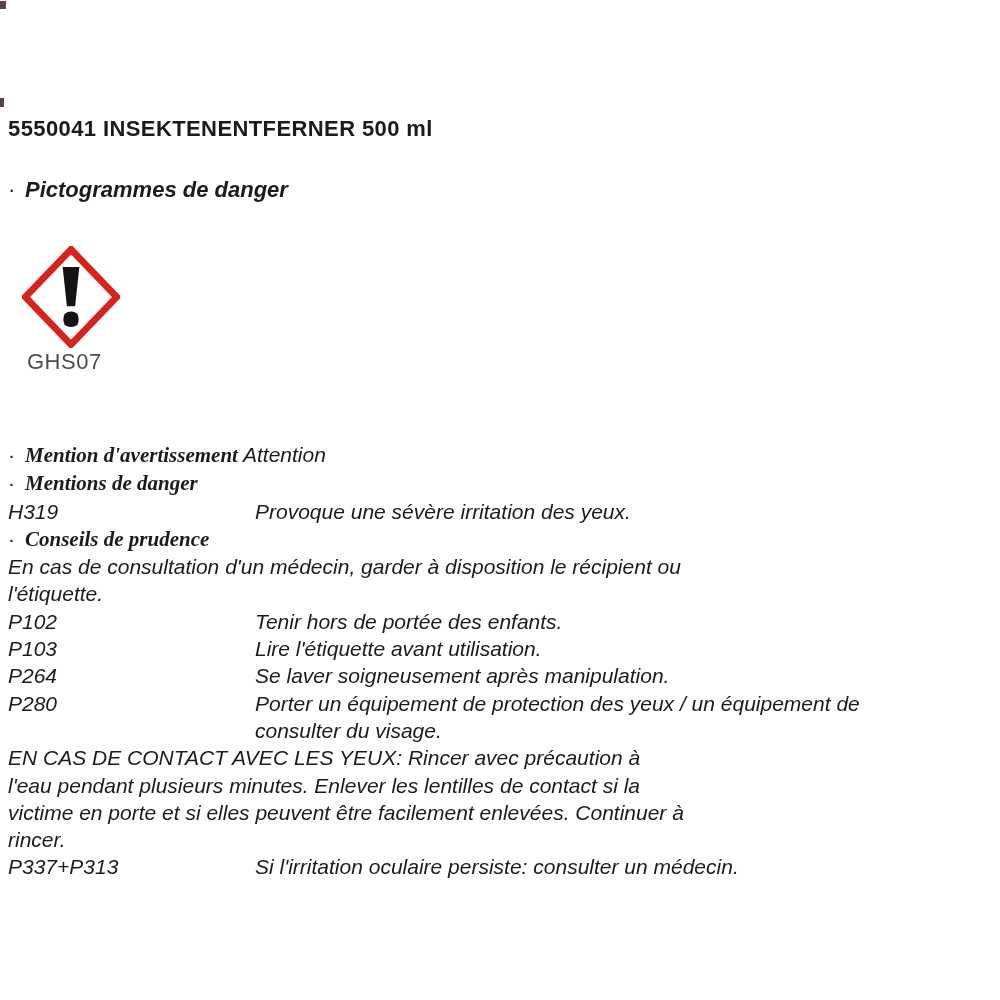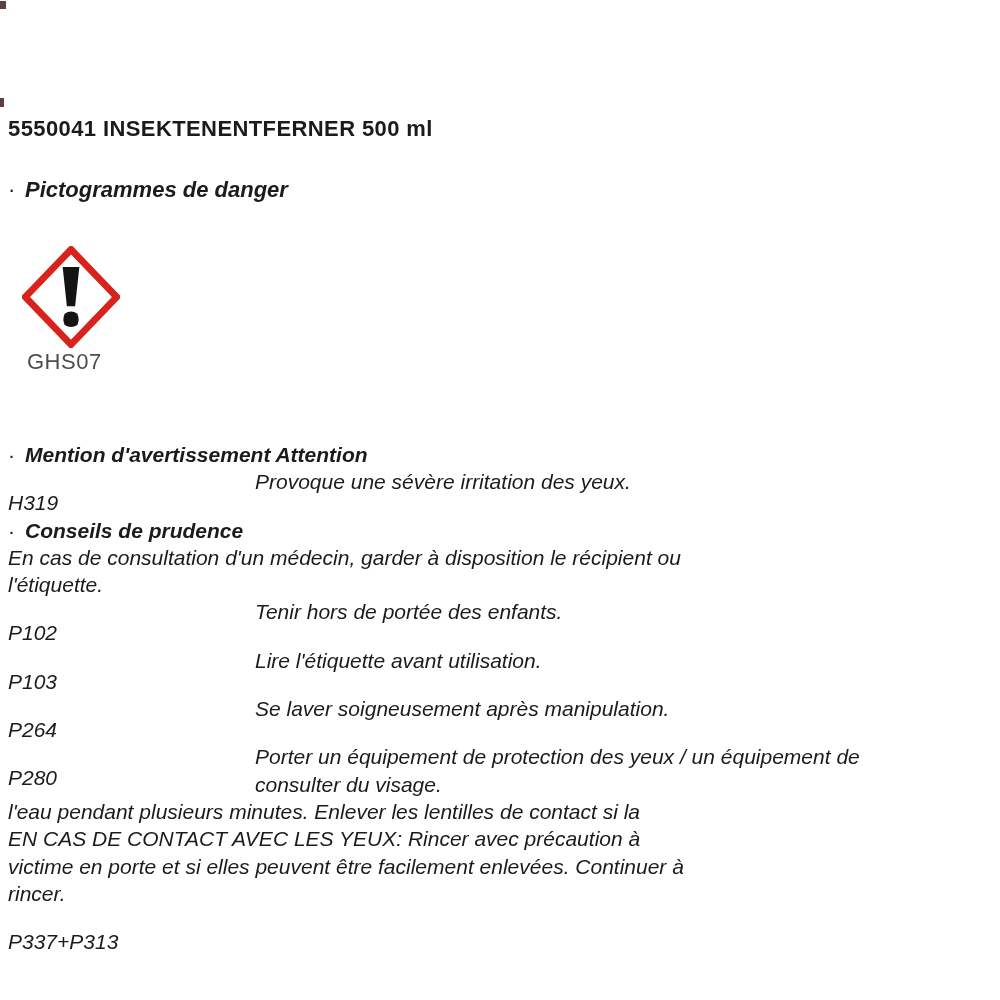--- a/index.html
+++ b/index.html
@@ -38,25 +38,25 @@
   #ghs-label{
     margin-top:1px;margin-left:5px;
     font-size:22px;color:var(--label-gray);letter-spacing:.5px;
   }
 
   #statements{
     position:absolute;left:8px;top:441px;right:5px;
     font-size:21px;font-style:italic;line-height:27.3px;
   }
   .srow{display:flex;align-items:flex-start;}
-  .code-col{flex:0 0 247px;white-space:nowrap;margin-top:21px;}
+  .code-col{flex:0 0 247px;white-space:nowrap;}
   .desc-col{flex:1 1 auto;}
   .desc-line{white-space:nowrap;}
-  .header-row .hdr-label{font-weight:bold;}
-  .signal-value{font-weight:bold;}
+  .header-row .hdr-label{font-weight:bold;font-family:Liberation Serif, serif;}
+  .signal-value{font-weight:normal;}
 </style>
 </head>
 <body>
 
 <div class="artifact" id="artifact-top"></div>
 <div class="artifact" id="artifact-mid"></div>
 
 <div id="product-title">5550041 INSEKTENENTFERNER 500 ml</div>
 
 <div id="picto-header">
@@ -70,20 +70,23 @@
       <path d="M41.5,21.5 L58.5,21.5 L54.2,61.5 L45.8,61.5 Z"></path>
       <path d="M43.5,69 Q50,64.5 56.5,69 Q59,75 56.5,80.5 Q50,84.5 43.5,80.5 Q41,75 43.5,69 Z"></path>
     </g>
   </svg>
   <div id="ghs-label">GHS07</div>
 </div>
 
 <div id="statements">
     <div class="srow header-row">
       <div class="desc-line"><span class="bullet">·</span><span class="hdr-label">Mention d'avertissement</span><span class="signal-value"> Attention</span></div>
+    </div>
+    <div class="srow header-row">
+      <div class="desc-line"><span class="bullet">·</span><span class="hdr-label">Mentions de danger</span></div>
     </div>
     <div class="srow">
       <div class="code-col">H319</div>
       <div class="desc-col">
         <div class="desc-line">Provoque une sévère irritation des yeux.</div>
       </div>
     </div>
     <div class="srow header-row">
       <div class="desc-line"><span class="bullet">·</span><span class="hdr-label">Conseils de prudence</span></div>
     </div>
@@ -113,22 +116,25 @@
     </div>
     <div class="srow">
       <div class="code-col">P280</div>
       <div class="desc-col">
         <div class="desc-line">Porter un équipement de protection des yeux / un équipement de</div>
         <div class="desc-line">consulter du visage.</div>
       </div>
     </div>
     <div class="srow">
       <div class="desc-col">
+        <div class="desc-line">EN CAS DE CONTACT AVEC LES YEUX: Rincer avec précaution à</div>
         <div class="desc-line">l'eau pendant plusieurs minutes. Enlever les lentilles de contact si la</div>
-        <div class="desc-line">EN CAS DE CONTACT AVEC LES YEUX: Rincer avec précaution à</div>
         <div class="desc-line">victime en porte et si elles peuvent être facilement enlevées. Continuer à</div>
         <div class="desc-line">rincer.</div>
       </div>
     </div>
     <div class="srow">
       <div class="code-col">P337+P313</div>
+      <div class="desc-col">
+        <div class="desc-line">Si l'irritation oculaire persiste: consulter un médecin.</div>
+      </div>
     </div>
   </div>
 
 </body></html>

